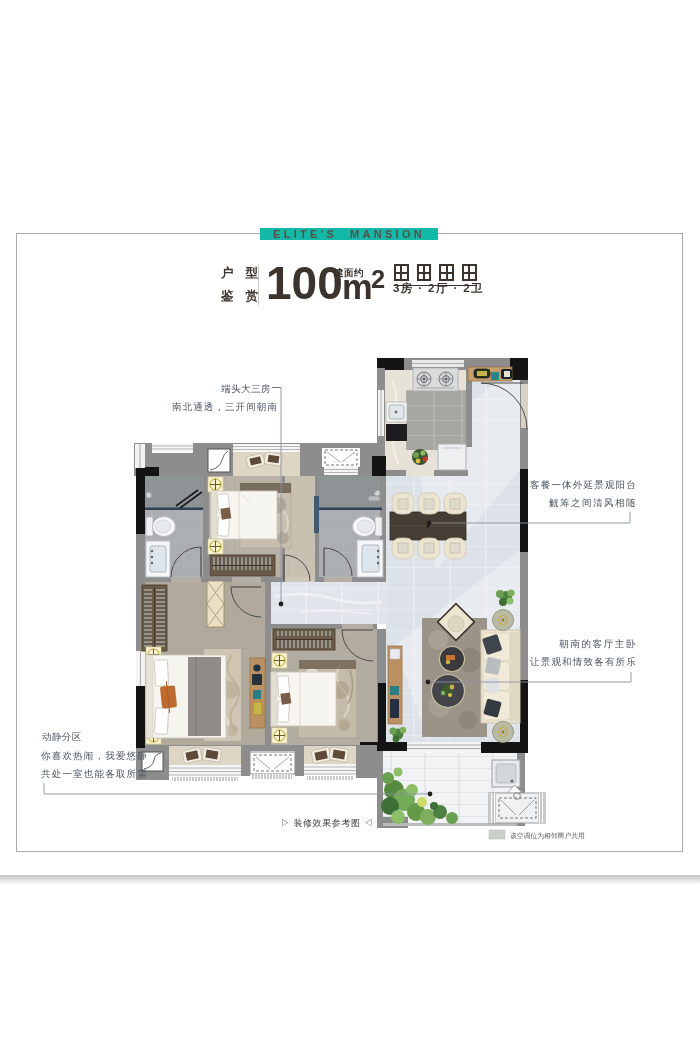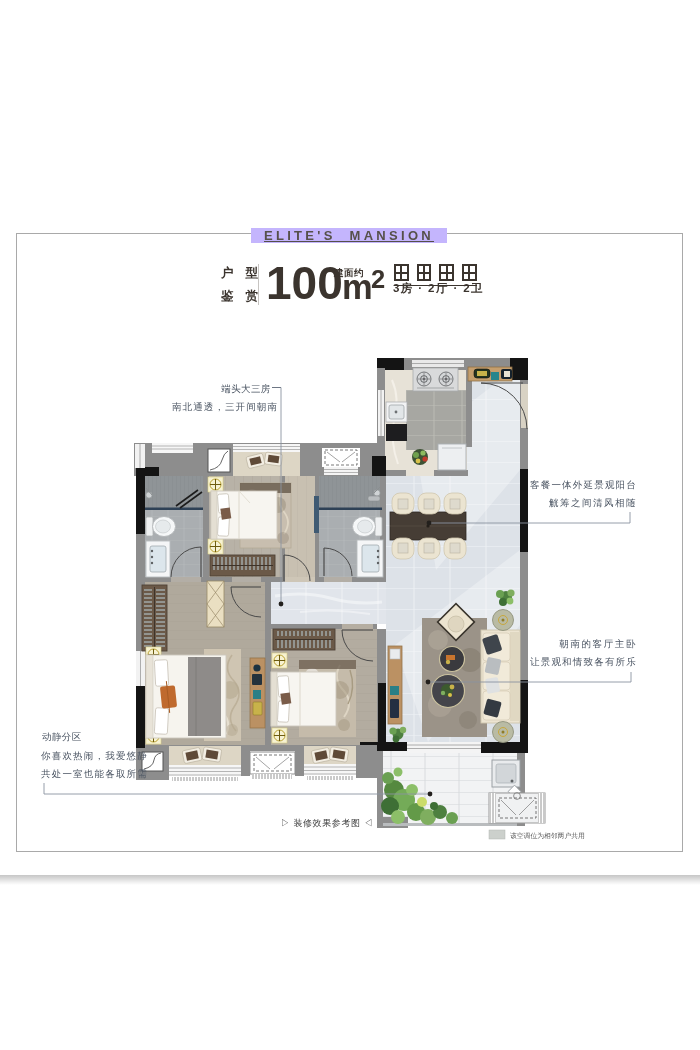--- a/index.html
+++ b/index.html
@@ -6,22 +6,22 @@
   .page{position:relative;width:700px;height:1050px;background:#fff;overflow:hidden;
         font-family:"Liberation Sans",sans-serif;}
   .abs{position:absolute;}
 </style>
 </head>
 <body>
 <div class="page">
 
   <div class="abs" style="left:16px;top:233px;width:665px;height:617px;border:1px solid #a9a9a9;"></div>
 
-  <div class="abs" style="left:349px;top:228px;transform:translateX(-50%);background:#c4b5fd;
-       padding:0 13px;font-size:13px;font-weight:bold;letter-spacing:3.3px;color:#56504a;white-space:nowrap;text-decoration:underline;">ELITE'S&nbsp;&nbsp;MANSION</div>
+  <div class="abs" style="left:349px;top:228px;transform:translateX(-50%);background:#14b8a6;
+       padding:0 13px;font-size:11px;font-weight:bold;letter-spacing:3.3px;color:#56504a;white-space:nowrap;">ELITE'S&nbsp;&nbsp;MANSION</div>
 
   <div class="abs" style="left:221px;top:261.5px;width:40px;font-size:12.5px;font-weight:bold;color:#3b342e;line-height:23px;letter-spacing:12px;white-space:nowrap;">户型<br>鉴赏</div>
 
   <div class="abs" style="left:258px;top:264px;width:1px;height:41px;background:#c7c4c1;"></div>
 
   <div class="abs" style="left:266px;top:255.5px;font-size:46px;font-weight:bold;color:#3b342e;letter-spacing:0px;">100</div>
 
   <div class="abs" style="left:334px;top:267px;font-size:9.5px;font-weight:bold;color:#3b342e;letter-spacing:0.5px;">建面约</div>
 
   <div class="abs" style="left:342px;top:252.5px;font-size:34px;font-weight:bold;color:#3b342e;">&nbsp;</div>

